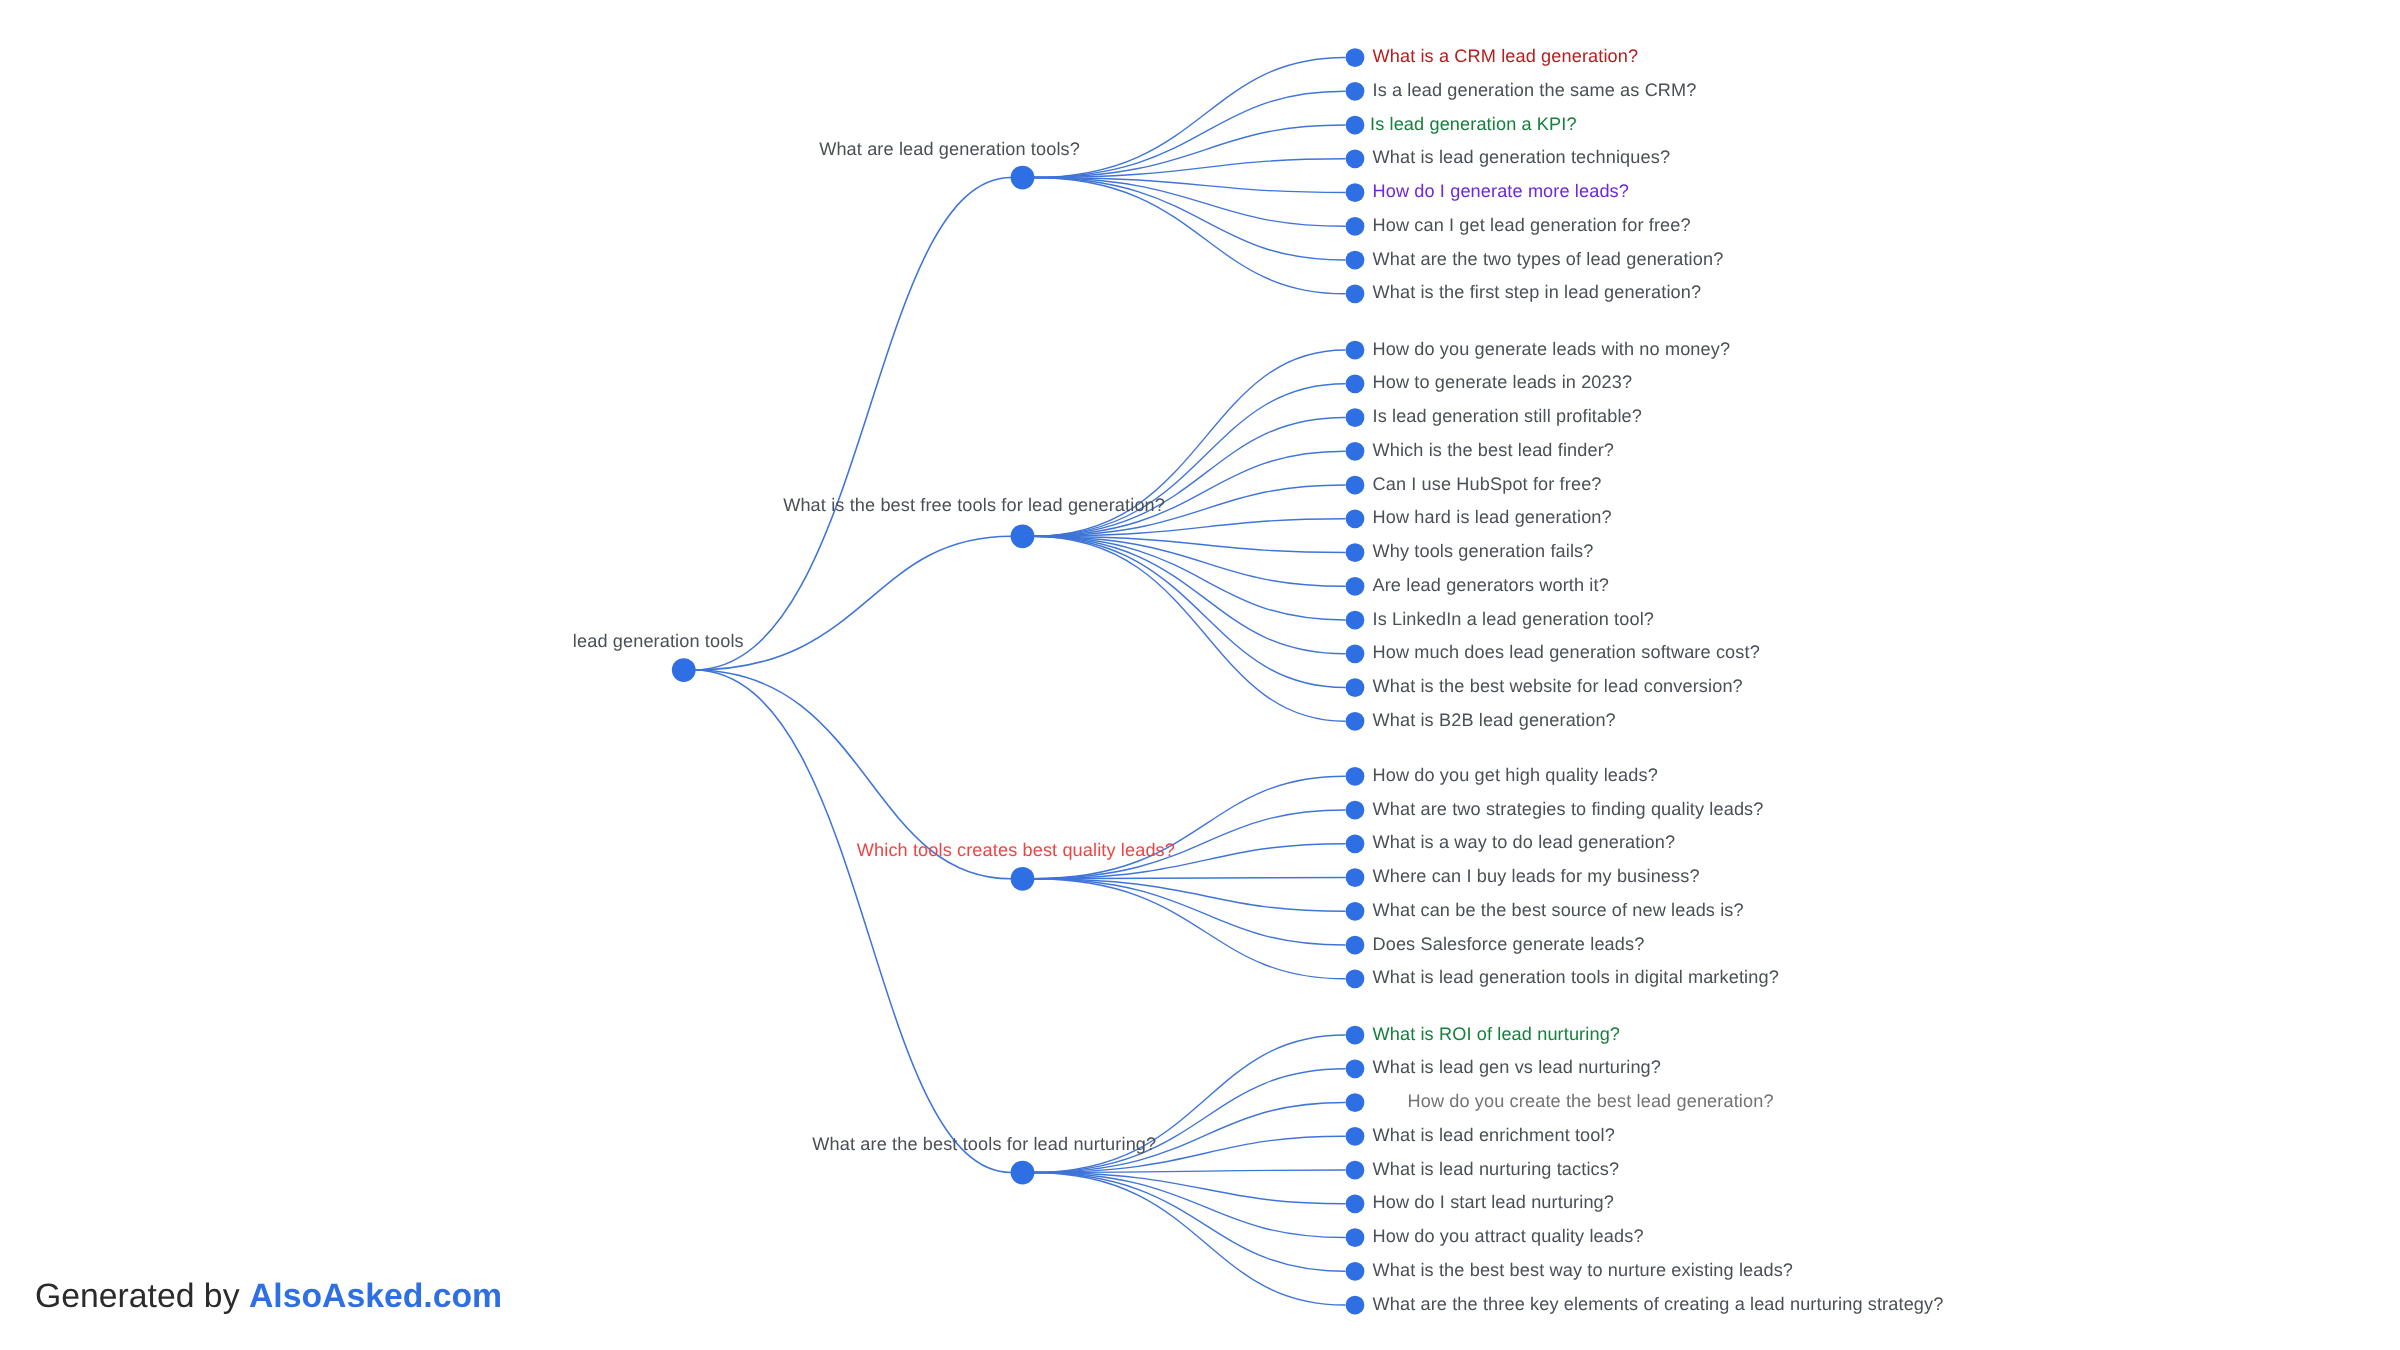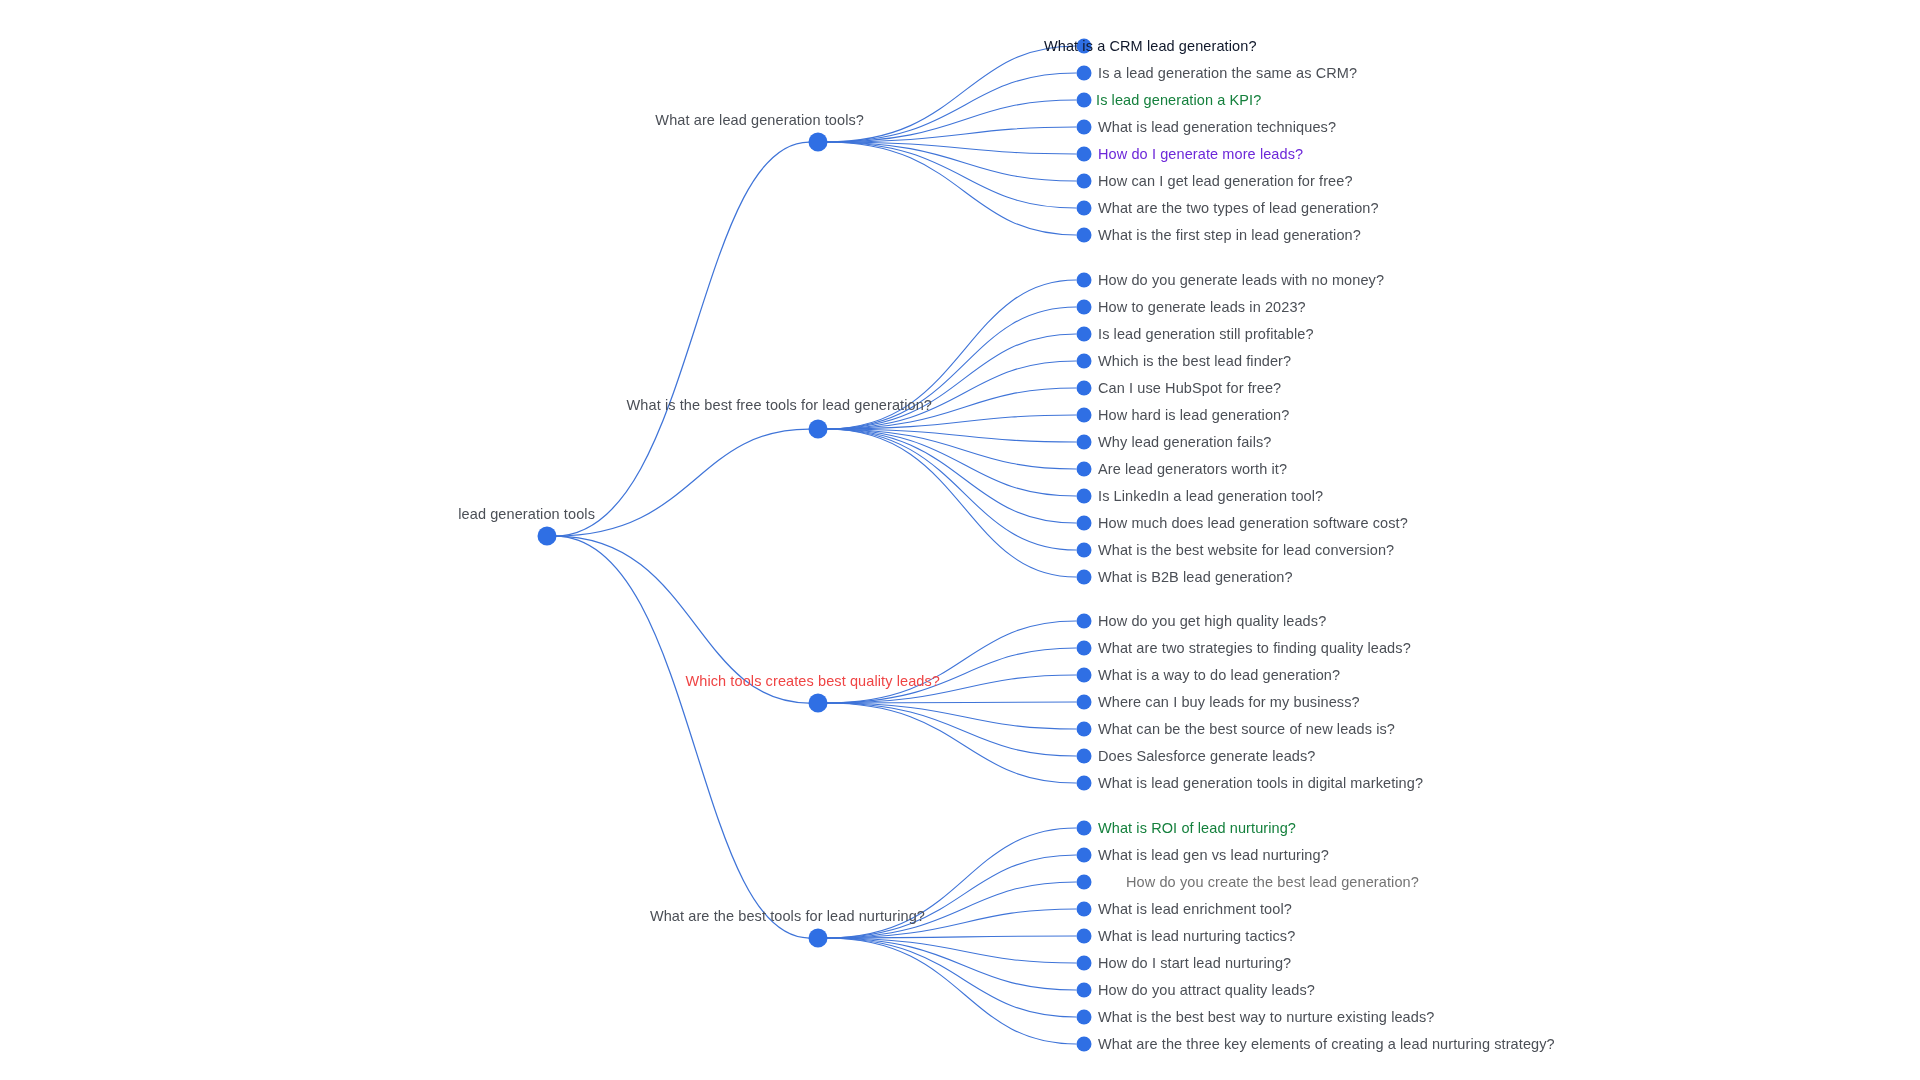--- a/index.html
+++ b/index.html
@@ -121,21 +121,21 @@
       <path d="M826,938 C963.5,938 963.5,1017 1076,1017" fill="none" stroke="#3f74d8" stroke-width="1.1" stroke-linecap="round"></path>
       <path d="M826,938 C963.5,938 963.5,1044 1076,1044" fill="none" stroke="#3f74d8" stroke-width="1.1" stroke-linecap="round"></path>
     </svg>
 
   <div id="nodes">
       <div class="node root" style="left: 547px; top: 536px; background: rgb(47, 111, 228);"></div>
       <div class="node-label label-above" style="left: 595px; top: 514px; color: rgb(75, 79, 86);">lead generation tools</div>
       <div class="node branch" style="left: 818px; top: 142px; background: rgb(47, 111, 228);"></div>
       <div class="node-label label-above" style="left: 864px; top: 120px; color: rgb(75, 79, 86);">What are lead generation tools?</div>
       <div class="node leaf" style="left: 1084px; top: 46px; background: rgb(47, 111, 228);"></div>
-      <div class="node-label label-right" style="left: 1044px; top: 46px; color: #0f172a;">What is a CRM lead generation?</div>
+      <div class="node-label label-right" style="left: 1098px; top: 46px; color: #b91c1c;">What is a CRM lead generation?</div>
       <div class="node leaf" style="left: 1084px; top: 73px; background: rgb(47, 111, 228);"></div>
       <div class="node-label label-right" style="left: 1098px; top: 73px; color: rgb(75, 79, 86);">Is a lead generation the same as CRM?</div>
       <div class="node leaf" style="left: 1084px; top: 100px; background: rgb(47, 111, 228);"></div>
       <div class="node-label label-right" style="left: 1096px; top: 100px; color: #15803d;">Is lead generation a KPI?</div>
       <div class="node leaf" style="left: 1084px; top: 127px; background: rgb(47, 111, 228);"></div>
       <div class="node-label label-right" style="left: 1098px; top: 127px; color: rgb(75, 79, 86);">What is lead generation techniques?</div>
       <div class="node leaf" style="left: 1084px; top: 154px; background: rgb(47, 111, 228);"></div>
       <div class="node-label label-right" style="left: 1098px; top: 154px; color: #6d28d9;">How do I generate more leads?</div>
       <div class="node leaf" style="left: 1084px; top: 181px; background: rgb(47, 111, 228);"></div>
       <div class="node-label label-right" style="left: 1098px; top: 181px; color: rgb(75, 79, 86);">How can I get lead generation for free?</div>
@@ -151,21 +151,21 @@
       <div class="node-label label-right" style="left: 1098px; top: 307px; color: rgb(75, 79, 86);">How to generate leads in 2023?</div>
       <div class="node leaf" style="left: 1084px; top: 334px; background: rgb(47, 111, 228);"></div>
       <div class="node-label label-right" style="left: 1098px; top: 334px; color: rgb(75, 79, 86);">Is lead generation still profitable?</div>
       <div class="node leaf" style="left: 1084px; top: 361px; background: rgb(47, 111, 228);"></div>
       <div class="node-label label-right" style="left: 1098px; top: 361px; color: rgb(75, 79, 86);">Which is the best lead finder?</div>
       <div class="node leaf" style="left: 1084px; top: 388px; background: rgb(47, 111, 228);"></div>
       <div class="node-label label-right" style="left: 1098px; top: 388px; color: rgb(75, 79, 86);">Can I use HubSpot for free?</div>
       <div class="node leaf" style="left: 1084px; top: 415px; background: rgb(47, 111, 228);"></div>
       <div class="node-label label-right" style="left: 1098px; top: 415px; color: rgb(75, 79, 86);">How hard is lead generation?</div>
       <div class="node leaf" style="left: 1084px; top: 442px; background: rgb(47, 111, 228);"></div>
-      <div class="node-label label-right" style="left: 1098px; top: 442px; color: rgb(75, 79, 86);">Why lead generation fails?</div>
+      <div class="node-label label-right" style="left: 1098px; top: 442px; color: rgb(75, 79, 86);">Why tools generation fails?</div>
       <div class="node leaf" style="left: 1084px; top: 469px; background: rgb(47, 111, 228);"></div>
       <div class="node-label label-right" style="left: 1098px; top: 469px; color: rgb(75, 79, 86);">Are lead generators worth it?</div>
       <div class="node leaf" style="left: 1084px; top: 496px; background: rgb(47, 111, 228);"></div>
       <div class="node-label label-right" style="left: 1098px; top: 496px; color: rgb(75, 79, 86);">Is LinkedIn a lead generation tool?</div>
       <div class="node leaf" style="left: 1084px; top: 523px; background: rgb(47, 111, 228);"></div>
       <div class="node-label label-right" style="left: 1098px; top: 523px; color: rgb(75, 79, 86);">How much does lead generation software cost?</div>
       <div class="node leaf" style="left: 1084px; top: 550px; background: rgb(47, 111, 228);"></div>
       <div class="node-label label-right" style="left: 1098px; top: 550px; color: rgb(75, 79, 86);">What is the best website for lead conversion?</div>
       <div class="node leaf" style="left: 1084px; top: 577px; background: rgb(47, 111, 228);"></div>
       <div class="node-label label-right" style="left: 1098px; top: 577px; color: rgb(75, 79, 86);">What is B2B lead generation?</div>
@@ -200,14 +200,17 @@
       <div class="node leaf" style="left: 1084px; top: 963px; background: rgb(47, 111, 228);"></div>
       <div class="node-label label-right" style="left: 1098px; top: 963px; color: rgb(75, 79, 86);">How do I start lead nurturing?</div>
       <div class="node leaf" style="left: 1084px; top: 990px; background: rgb(47, 111, 228);"></div>
       <div class="node-label label-right" style="left: 1098px; top: 990px; color: rgb(75, 79, 86);">How do you attract quality leads?</div>
       <div class="node leaf" style="left: 1084px; top: 1017px; background: rgb(47, 111, 228);"></div>
       <div class="node-label label-right" style="left: 1098px; top: 1017px; color: rgb(75, 79, 86);">What is the best best way to nurture existing leads?</div>
       <div class="node leaf" style="left: 1084px; top: 1044px; background: rgb(47, 111, 228);"></div>
       <div class="node-label label-right" style="left: 1098px; top: 1044px; color: rgb(75, 79, 86);">What are the three key elements of creating a lead nurturing strategy?</div>
     </div>
 
+  <div id="footer">
+    <span class="fgen">Generated by </span><span class="fbrand">AlsoAsked.com</span>
+  </div>
 
 </div>
 
 </body></html>

